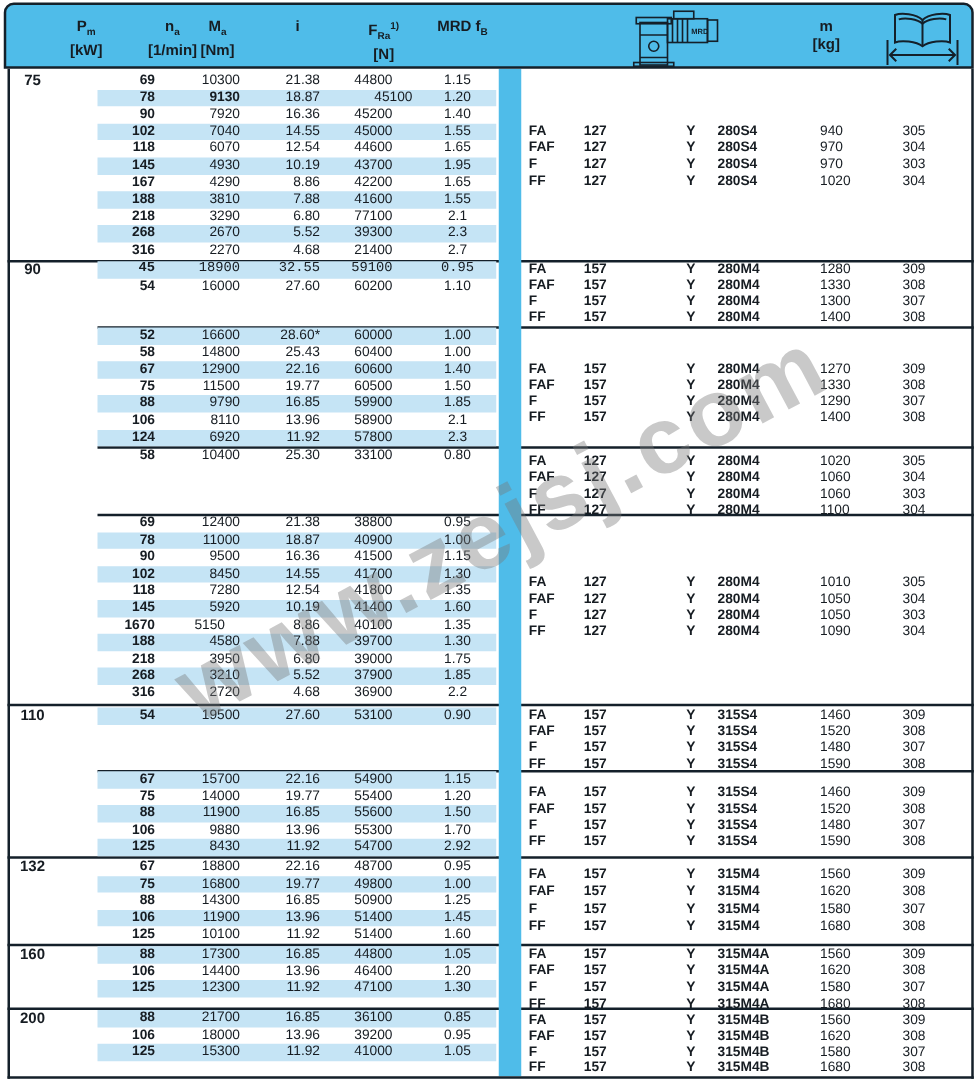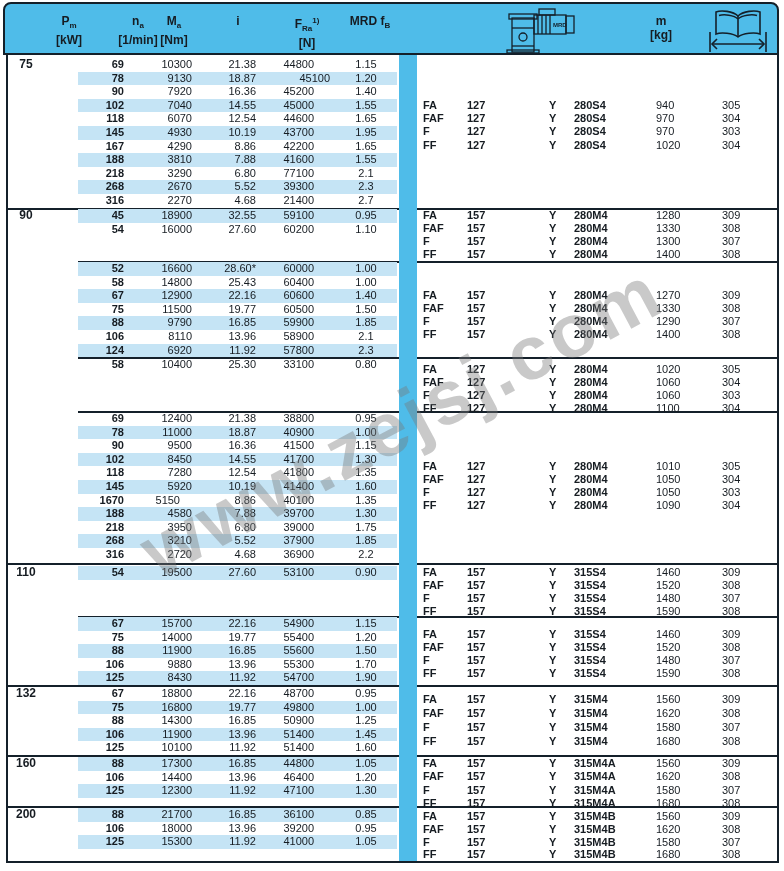--- a/index.html
+++ b/index.html
@@ -105,21 +105,21 @@
     <div class="row" style="top: 58px;">
       <div class="cell ra b" style="left: 78px; width: 46px;">69</div>
       <div class="cell ra" style="left: 126px; width: 66px;">10300</div>
       <div class="cell ra" style="left: 194px; width: 62px;">21.38</div>
       <div class="cell ra" style="left: 252px; width: 62px;">44800</div>
       <div class="cell ce" style="left: 324px; width: 84px;">1.15</div>
     </div>
     <div class="row" style="top: 71.6px;">
       <div class="hl"></div>
       <div class="cell ra b" style="left: 78px; width: 46px;">78</div>
-      <div class="cell ra" style="left: 126px; width: 66px;">9130</div>
+      <div class="cell ra" style="left: 126px; width: 66px; font-weight: bold;">9130</div>
       <div class="cell ra" style="left: 194px; width: 62px;">18.87</div>
       <div class="cell ra" style="left: 268px; width: 62px;">45100</div>
       <div class="cell ce" style="left: 324px; width: 84px;">1.20</div>
     </div>
     <div class="row" style="top: 85.2px;">
       <div class="cell ra b" style="left: 78px; width: 46px;">90</div>
       <div class="cell ra" style="left: 126px; width: 66px;">7920</div>
       <div class="cell ra" style="left: 194px; width: 62px;">16.36</div>
       <div class="cell ra" style="left: 252px; width: 62px;">45200</div>
       <div class="cell ce" style="left: 324px; width: 84px;">1.40</div>
@@ -210,21 +210,21 @@
     </div>
     <div class="rrow" style="top: 138.6px;">
       <div class="cell b" style="left: 423px; width: 44px;">FF</div>
       <div class="cell b" style="left: 467px; width: 44px;">127</div>
       <div class="cell b" style="left: 549px; width: 20px;">Y</div>
       <div class="cell b" style="left: 574px; width: 76px;">280S4</div>
       <div class="cell " style="left: 656px; width: 46px;">1020</div>
       <div class="cell " style="left: 722px; width: 42px;">304</div>
     </div>
     <div class="pm" style="top: 209px;">90</div>
-    <div class="row" style="top: 209px;">
+    <div class="row" style="top: 209px; font-family: Liberation Mono, monospace;">
       <div class="hl"></div>
       <div class="cell ra b" style="left: 78px; width: 46px;">45</div>
       <div class="cell ra" style="left: 126px; width: 66px;">18900</div>
       <div class="cell ra" style="left: 194px; width: 62px;">32.55</div>
       <div class="cell ra" style="left: 252px; width: 62px;">59100</div>
       <div class="cell ce" style="left: 324px; width: 84px;">0.95</div>
     </div>
     <div class="row" style="top: 222.6px;">
       <div class="cell ra b" style="left: 78px; width: 46px;">54</div>
       <div class="cell ra" style="left: 126px; width: 66px;">16000</div>
@@ -540,21 +540,21 @@
       <div class="cell ra" style="left: 194px; width: 62px;">13.96</div>
       <div class="cell ra" style="left: 252px; width: 62px;">55300</div>
       <div class="cell ce" style="left: 324px; width: 84px;">1.70</div>
     </div>
     <div class="row" style="top: 671.4px;">
       <div class="hl"></div>
       <div class="cell ra b" style="left: 78px; width: 46px;">125</div>
       <div class="cell ra" style="left: 126px; width: 66px;">8430</div>
       <div class="cell ra" style="left: 194px; width: 62px;">11.92</div>
       <div class="cell ra" style="left: 252px; width: 62px;">54700</div>
-      <div class="cell ce" style="left: 324px; width: 84px;">1.90</div>
+      <div class="cell ce" style="left: 324px; width: 84px;">2.92</div>
     </div>
     <div class="rrow" style="top: 566px;">
       <div class="cell b" style="left: 423px; width: 44px;">FA</div>
       <div class="cell b" style="left: 467px; width: 44px;">157</div>
       <div class="cell b" style="left: 549px; width: 20px;">Y</div>
       <div class="cell b" style="left: 574px; width: 76px;">315S4</div>
       <div class="cell " style="left: 656px; width: 46px;">1460</div>
       <div class="cell " style="left: 722px; width: 42px;">309</div>
     </div>
     <div class="rrow" style="top: 579px;">

